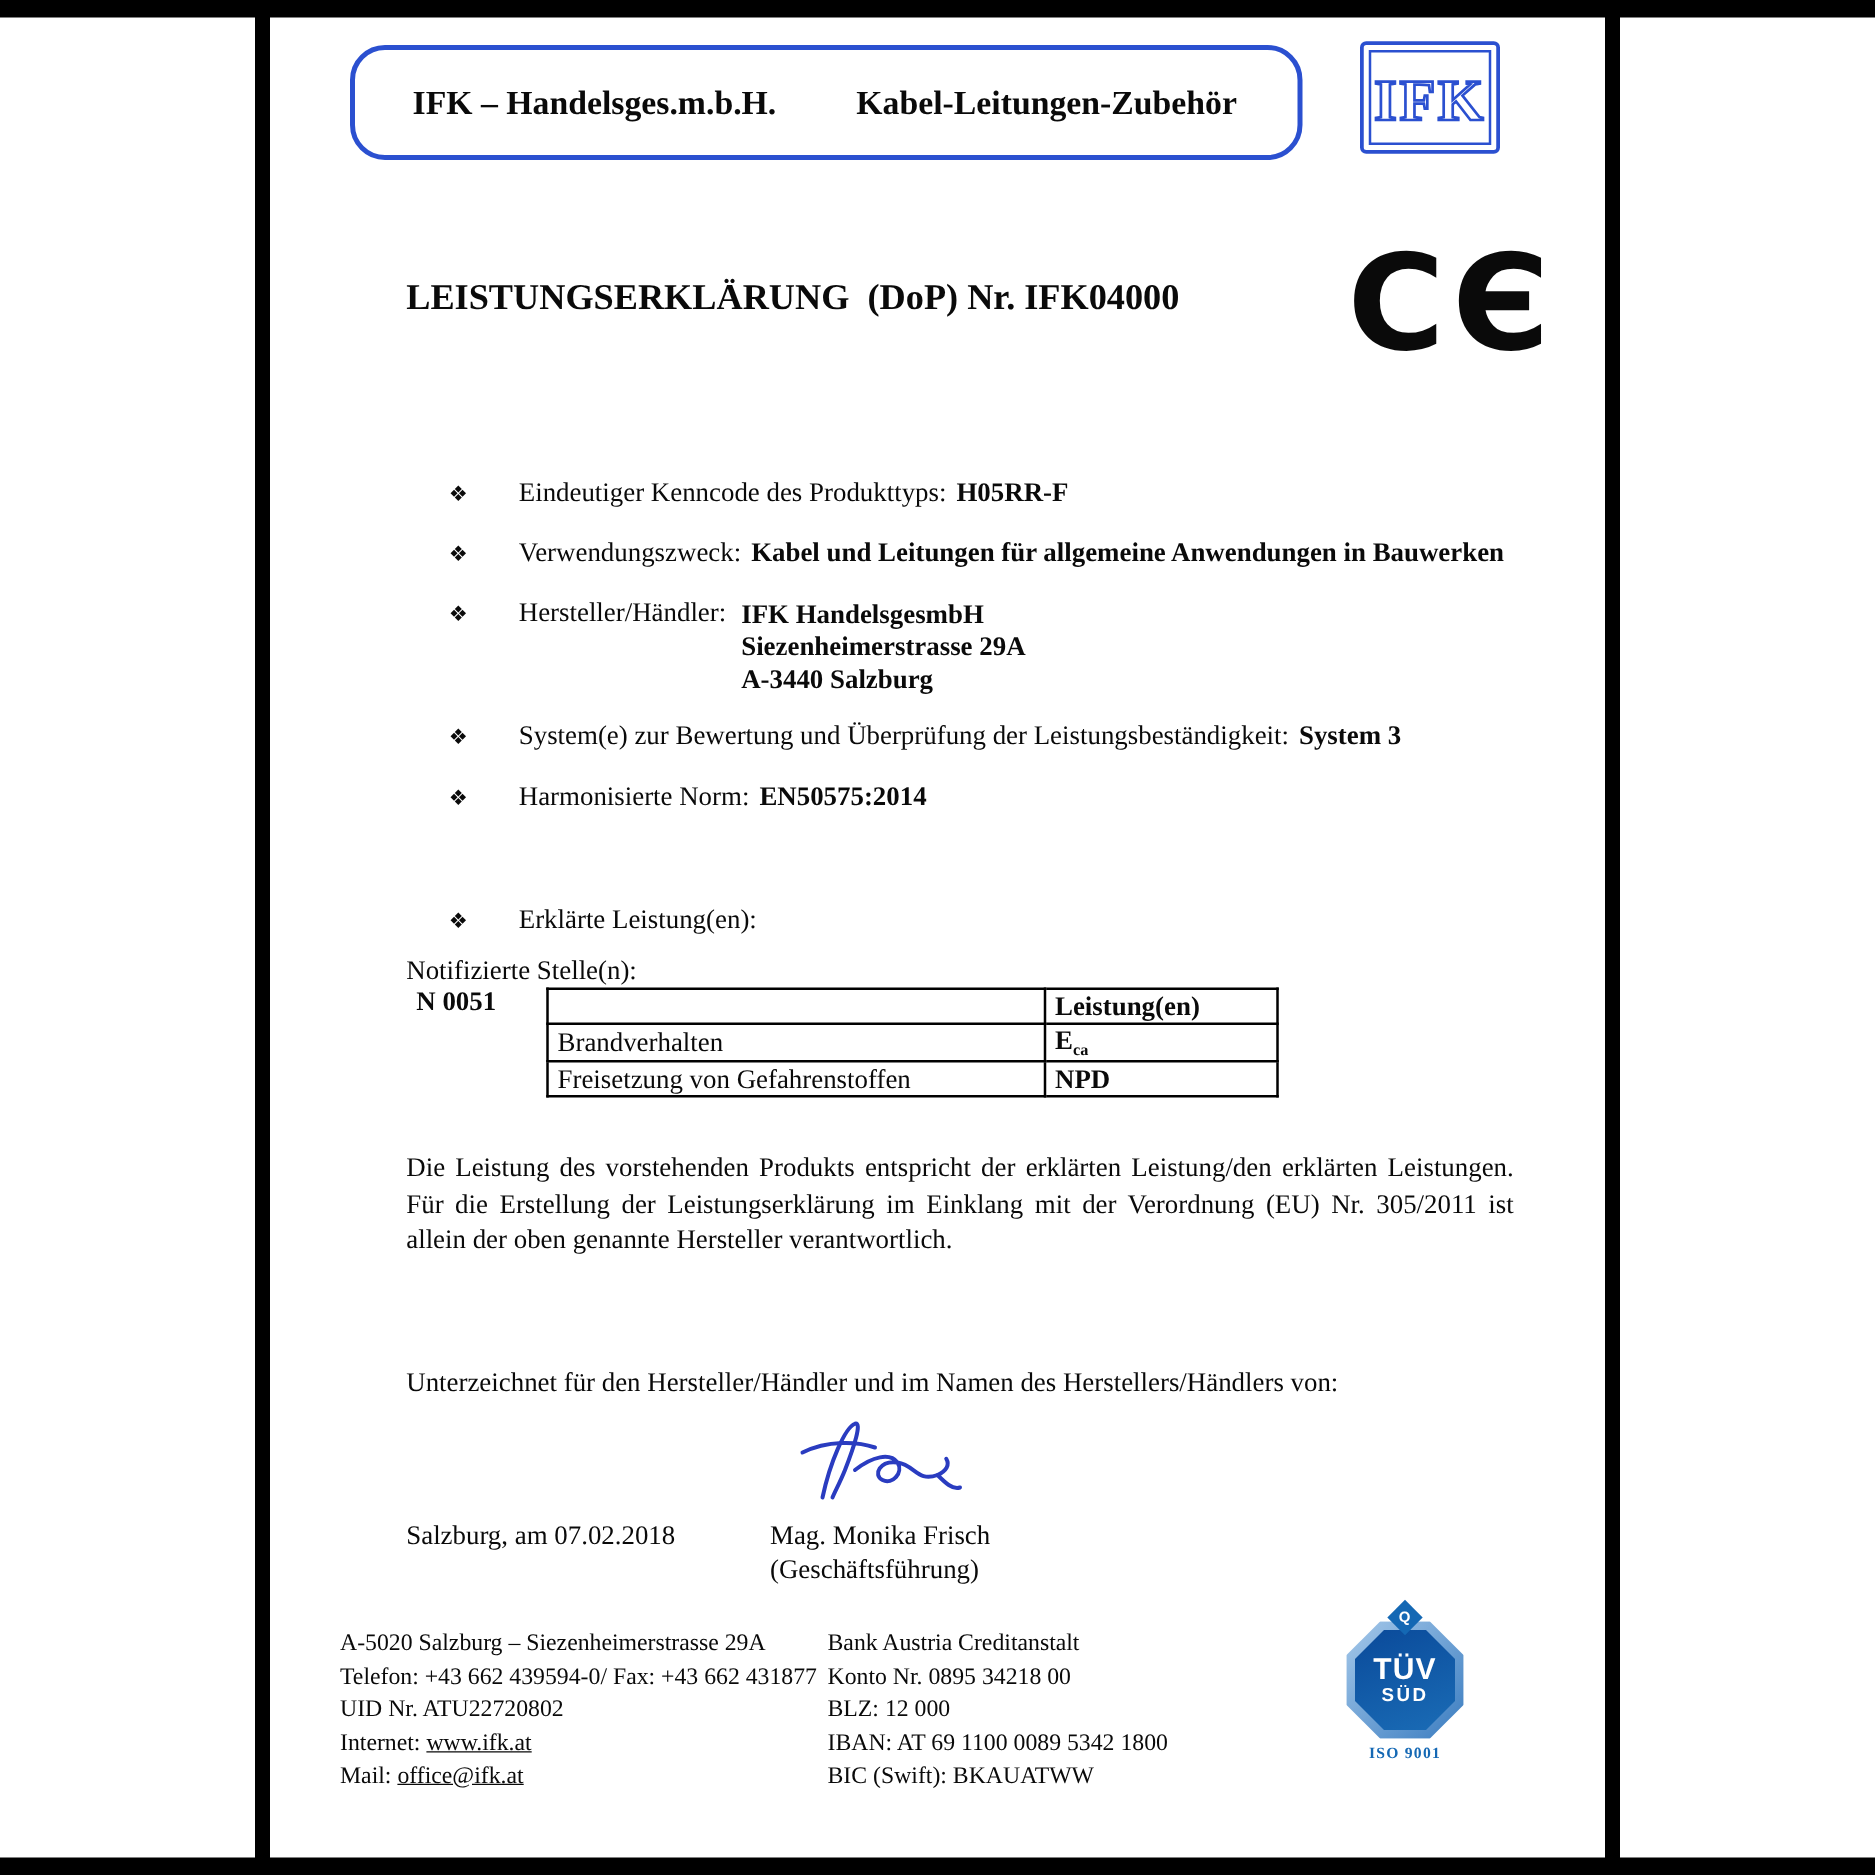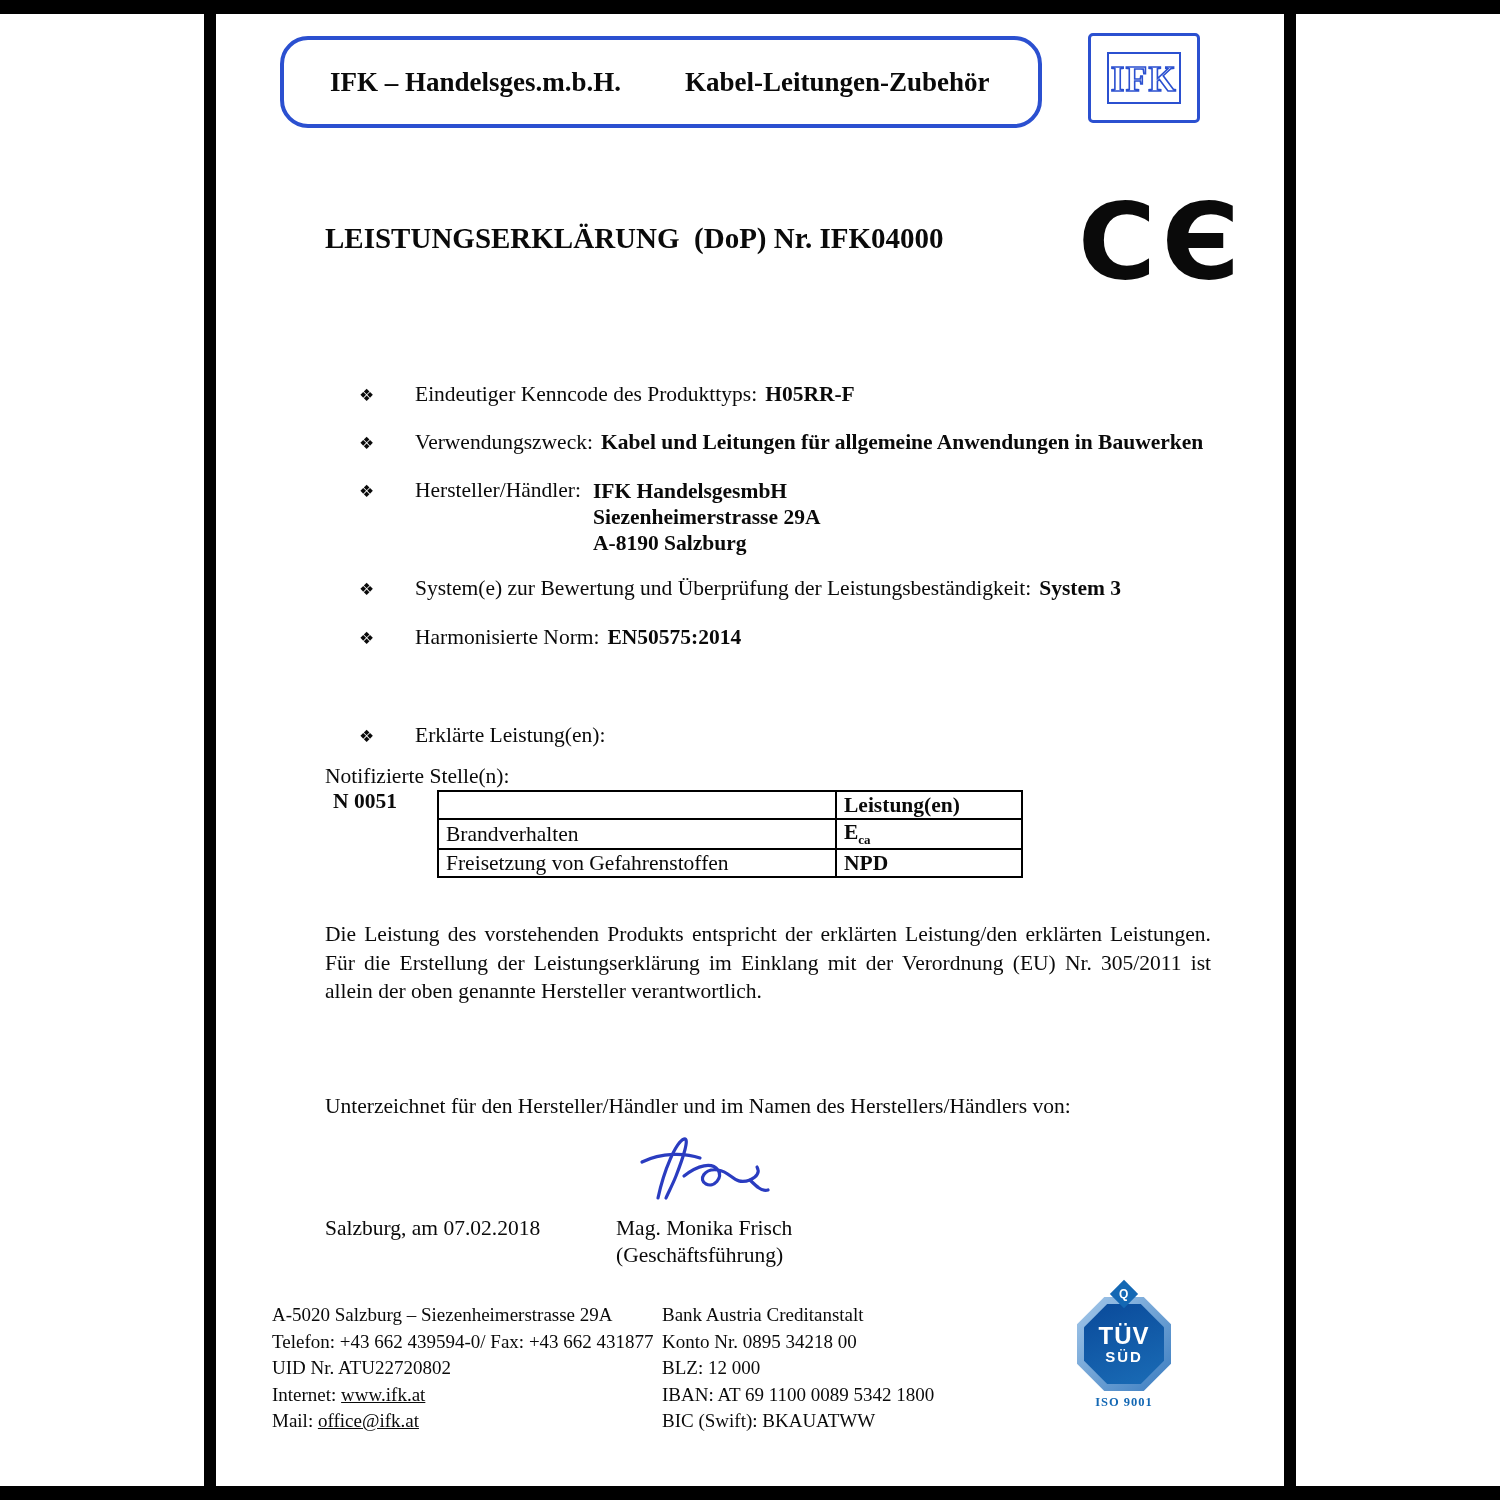--- a/index.html
+++ b/index.html
@@ -15,21 +15,21 @@
 
   .header-box{
     position:absolute;left:280px;top:36px;width:762px;height:92px;
     border:4px solid #2b50d0;border-radius:28px;box-sizing:border-box;
     display:flex;align-items:center;padding-left:46px;gap:64px;
   }
   .company,.tagline{font-weight:bold;font-size:27px;white-space:nowrap;}
 
   .ifk-logo{
     position:absolute;left:1088px;top:33px;width:112px;height:90px;
-    border:3px solid #2b50d0;border-radius:5px;box-sizing:border-box;padding:16px;background:#fff;
+    border:3px solid #2b50d0;border-radius:5px;box-sizing:border-box;padding:4px;background:#fff;
   }
   .ifk-logo-inner{
     width:100%;height:100%;border:2px solid #2b50d0;box-sizing:border-box;
     display:flex;align-items:center;justify-content:center;
   }
 
   .doc-title{position:absolute;left:325px;top:222px;font-size:29px;font-weight:bold;white-space:nowrap;}
 
   .ce-mark{
     position:absolute;left:1078px;top:200px;line-height:.82;
@@ -121,21 +121,21 @@
   <span class="lbl">Verwendungszweck:</span>
   <span class="val">Kabel und Leitungen für allgemeine Anwendungen in Bauwerken</span>
 </div>
 
 <div class="bullet-row r2">
   <span class="bullet">❖</span>
   <span class="lbl">Hersteller/Händler:</span>
   <span class="val-lines">
     <div>IFK HandelsgesmbH</div>
     <div>Siezenheimerstrasse 29A</div>
-    <div>A-8190 Salzburg</div>
+    <div>A-3440 Salzburg</div>
   </span>
 </div>
 
 <div class="bullet-row r3">
   <span class="bullet">❖</span>
   <span class="lbl">System(e) zur Bewertung und Überprüfung der Leistungsbeständigkeit:</span>
   <span class="val">System 3</span>
 </div>
 
 <div class="bullet-row r4">

